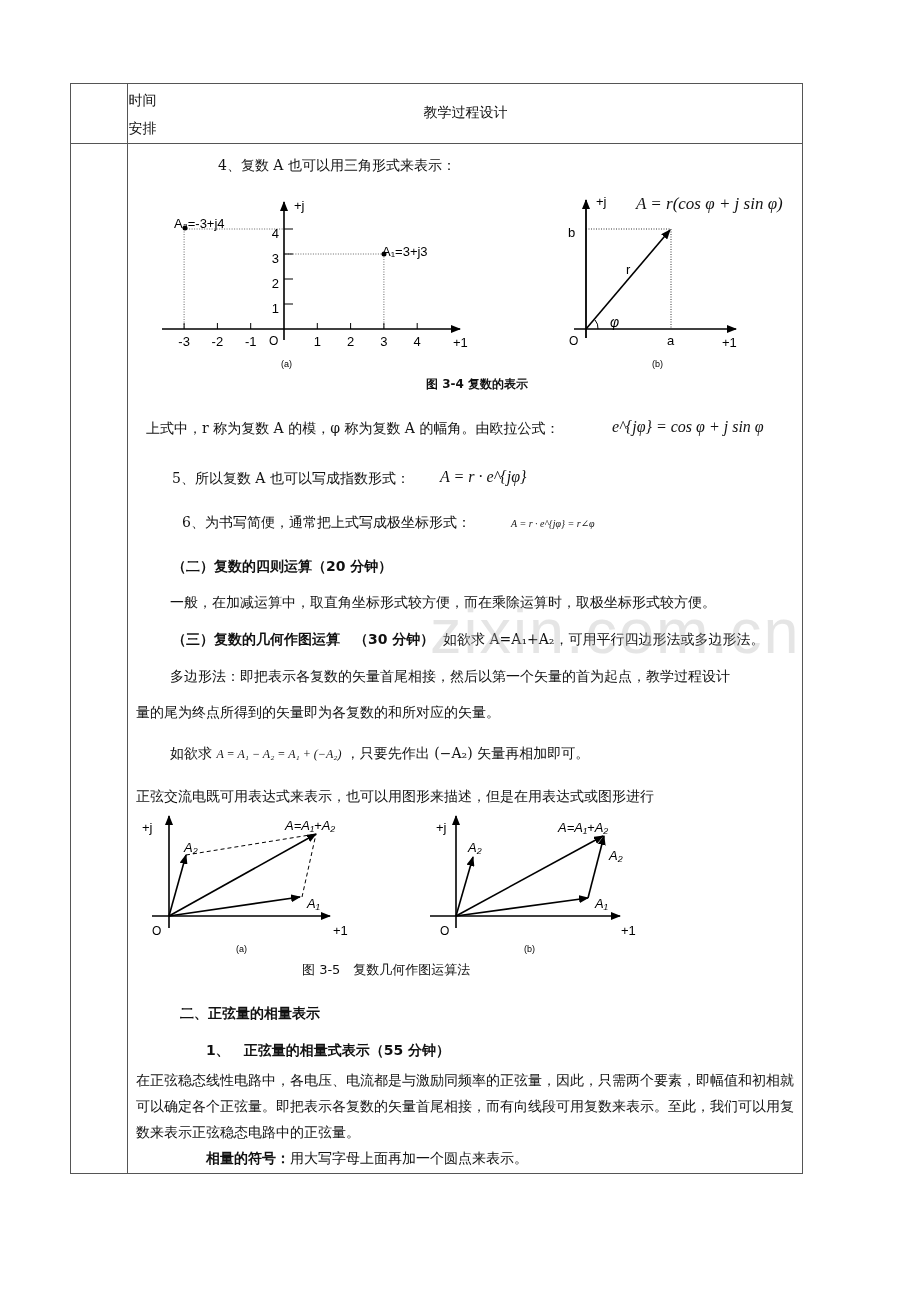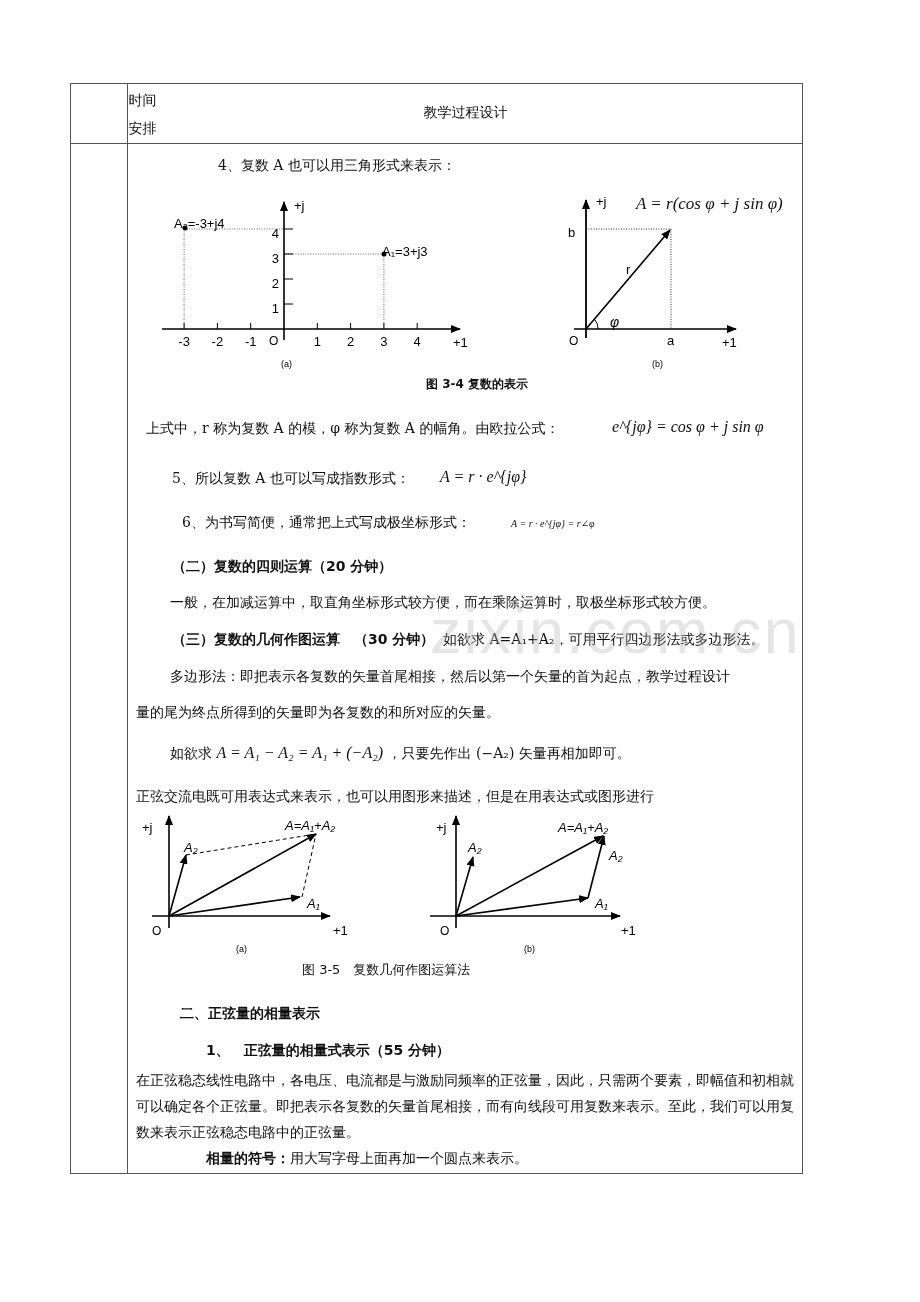--- a/index.html
+++ b/index.html
@@ -117,21 +117,21 @@
 <div class="t" style="left:170px; top:592px;">一般，在加减运算中，取直角坐标形式较方便，而在乘除运算时，取极坐标形式较方便。</div>
 
 <div class="t bold" style="left:136px; top:629px;">（三）复数的几何作图运算　（30 分钟）</div>
 <div class="t" style="left:443px; top:629px;">如欲求 A=A₁+A₂，可用平行四边形法或多边形法。</div>
 
 <div class="t" style="left:170px; top:666px;">多边形法：即把表示各复数的矢量首尾相接，然后以第一个矢量的首为起点，教学过程设计</div>
 <div class="t" style="left:136px; top:702px;">量的尾为终点所得到的矢量即为各复数的和所对应的矢量。</div>
 
 <div class="t" style="left:170px; top:743px;">
   <span>如欲求</span>
-  <span class="math" style="font-size:16px;">A = A₁ − A₂ = A₁ + (−A₂)</span>
+  <span class="math" style="font-size:12px;">A = A₁ − A₂ = A₁ + (−A₂)</span>
   <span>，只要先作出 (−A₂) 矢量再相加即可。</span>
 </div>
 
 <div class="t" style="left:136px; top:786px;">正弦交流电既可用表达式来表示，也可以用图形来描述，但是在用表达式或图形进行</div>
 
 <svg class="abs" style="left:140px; top:812px;" width="240" height="145">
   <line x1="12" y1="104" x2="190" y2="104" stroke="#000" stroke-width="1.6" marker-end="url(#arr)"></line>
   <line x1="29" y1="116" x2="29" y2="4" stroke="#000" stroke-width="1.6" marker-end="url(#arr)"></line>
   <line x1="29" y1="104" x2="46" y2="43" stroke="#000" stroke-width="1.6" marker-end="url(#arr)"></line>
   <line x1="29" y1="104" x2="160" y2="85" stroke="#000" stroke-width="1.6" marker-end="url(#arr)"></line>

